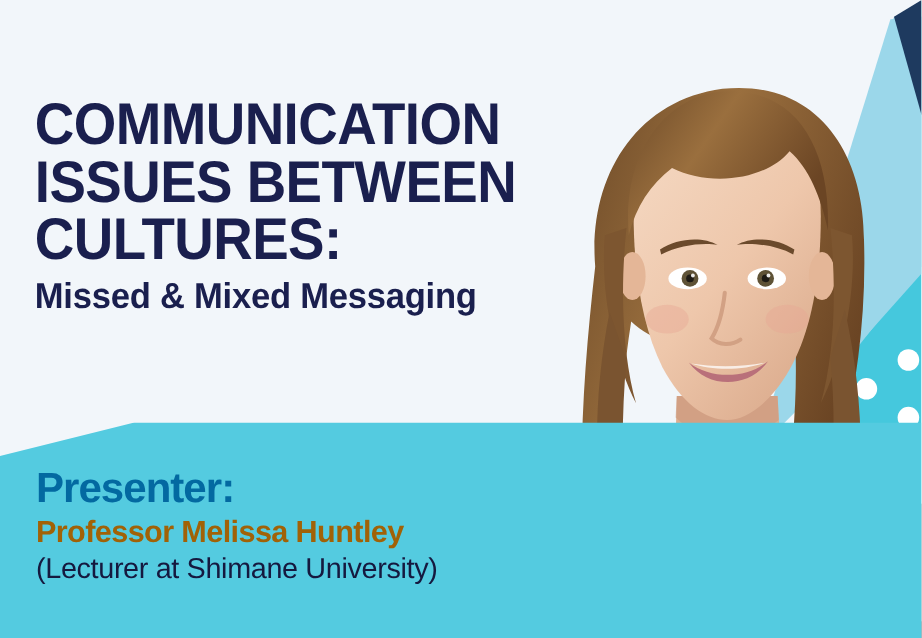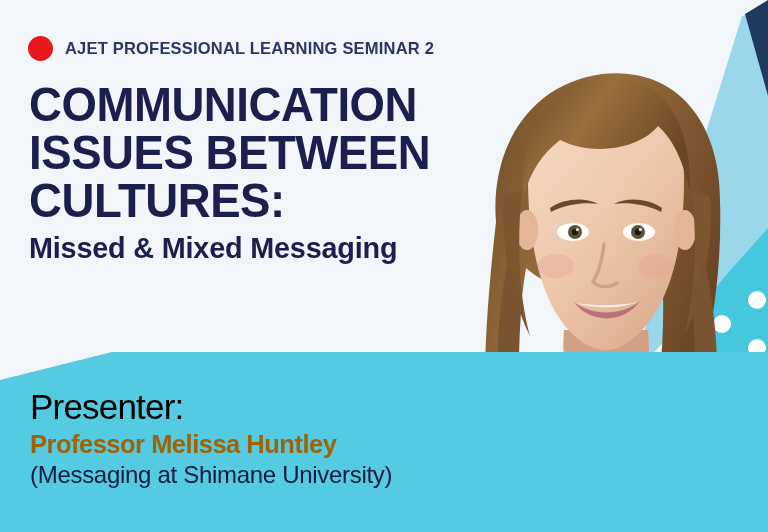--- a/index.html
+++ b/index.html
@@ -101,22 +101,22 @@
   }
   .presenter {
     position: absolute;
     left: 30px;
     top: 388px;
     width: 420px;
   }
   .presenter-label {
     font-size: 35px;
     line-height: 38px;
-    font-weight: 400;
-    color: #000000;
+    font-weight: 700;
+    color: #0369a1;
     letter-spacing: -0.8px;
   }
   .presenter-name {
     margin-top: 3px;
     font-size: 25.5px;
     line-height: 30px;
     font-weight: 700;
     color: #a16207;
     letter-spacing: -0.5px;
   }
@@ -245,31 +245,27 @@
         <path d="M252 258 C268 330 270 406 256 476 C244 504 228 520 210 526
                  C238 470 248 388 240 298 Z" fill="#7a5430"></path>
       </g>
     </svg>
   </div>
 
   <svg class="banner-shape" viewBox="0 0 768 180" width="768" height="180" preserveAspectRatio="none">
     <polygon points="0,28 112,0 768,0 768,180 0,180" fill="#54cbe0"></polygon>
   </svg>
 
-  <div class="kicker">
-    <span class="kicker-dot"></span>
-    <span class="kicker-text">AJET PROFESSIONAL LEARNING SEMINAR 2</span>
-  </div>
 
   <div class="headline">
     <div class="headline-line">COMMUNICATION</div>
     <div class="headline-line">ISSUES BETWEEN</div>
     <div class="headline-line">CULTURES:</div>
     <div class="headline-sub">Missed &amp; Mixed Messaging</div>
   </div>
 
   <div class="presenter">
     <div class="presenter-label">Presenter:</div>
     <div class="presenter-name">Professor Melissa Huntley</div>
-    <div class="presenter-affil">(Messaging at Shimane University)</div>
+    <div class="presenter-affil">(Lecturer at Shimane University)</div>
   </div>
 
 </div>
 
 </body></html>

